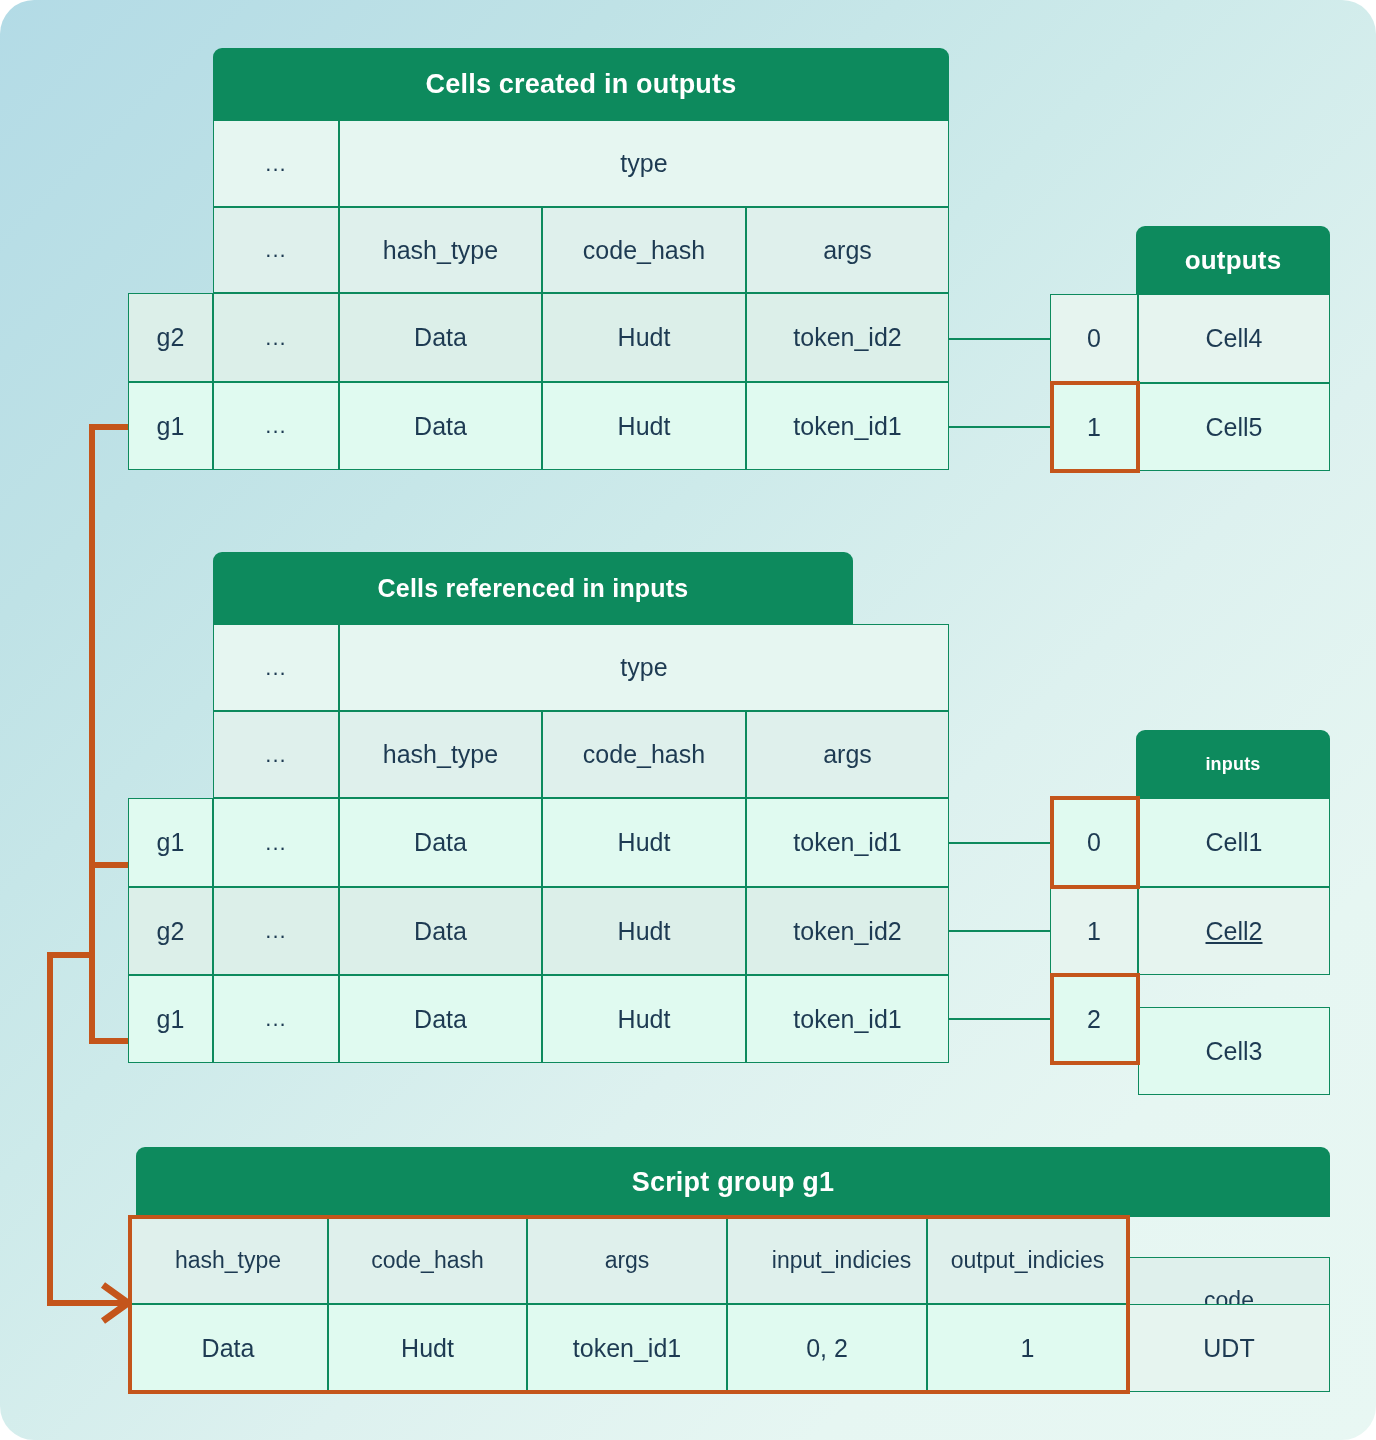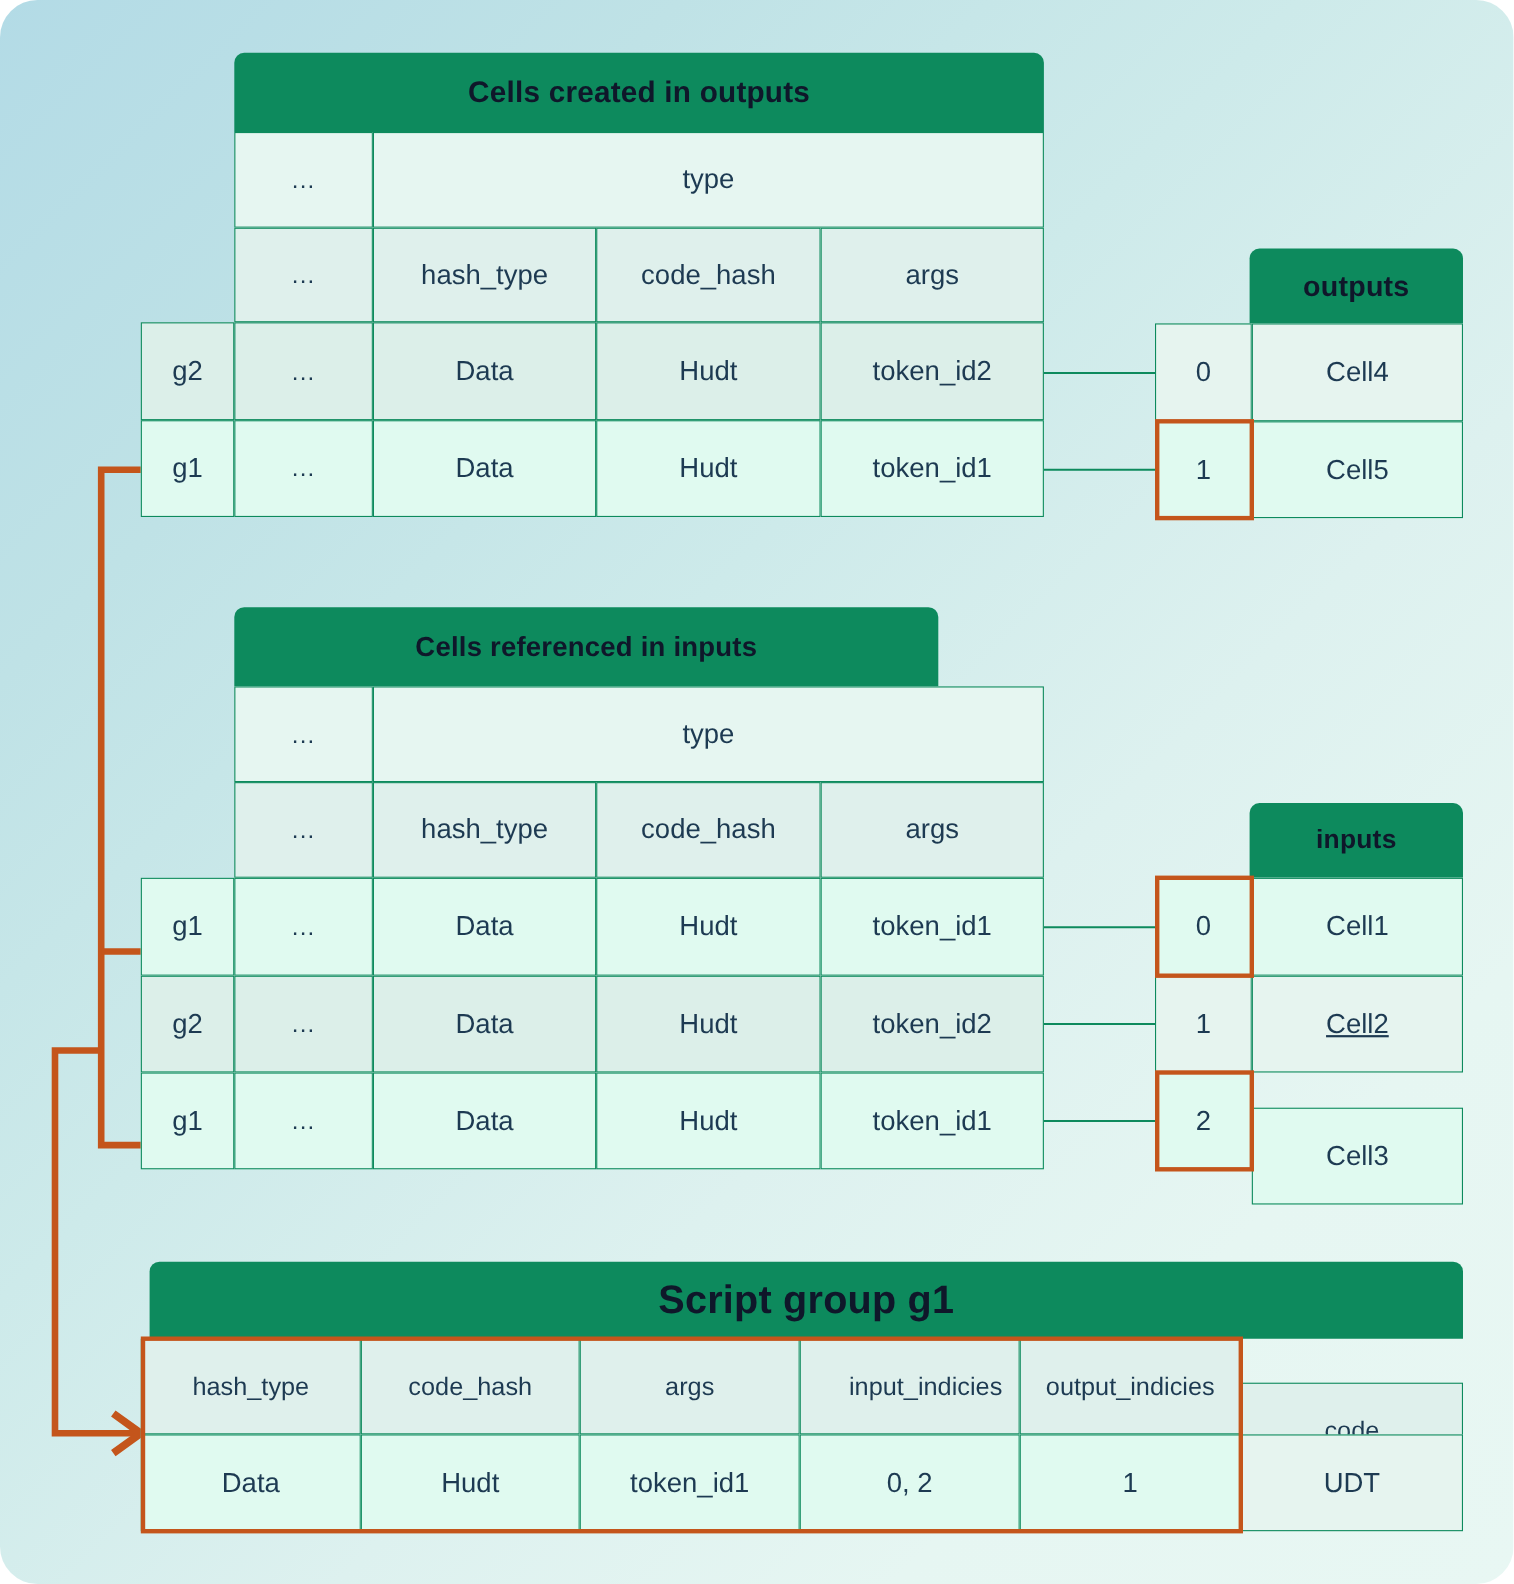--- a/index.html
+++ b/index.html
@@ -11,21 +11,21 @@
   #canvas{
     position:relative;
     width:1376px;height:1440px;
     overflow:hidden;
     border-radius:34px;
     background:linear-gradient(135deg,#b3dbe6 0%,#bfe2e6 22%,#cdeaea 42%,#ddf1ef 62%,#e6f6f2 80%,#e8f7f3 100%);
   }
   
   .tbl{position:absolute;}
   .thead{
-    background:#0d8a5d;color:#0f172a;
+    background:#0d8a5d;color:#ffffff;
     font-weight:bold;
     display:flex;align-items:center;justify-content:center;
     border-radius:9px 9px 0 0;
     letter-spacing:.2px;
   }
   .cell{
     position:absolute;
     box-sizing:border-box;
     border:1.6px solid #0d8a5d;
     display:flex;align-items:center;justify-content:center;
@@ -133,37 +133,37 @@
     <div class="cell shadeB" style="left:746px;top:887px;width:203px;height:88px;">token_id2</div>
 
     <div class="cell shadeA" style="left:128px;top:975px;width:85px;height:88px;">g1</div>
     <div class="cell shadeA ell" style="left:213px;top:975px;width:126px;height:88px;">...</div>
     <div class="cell shadeA" style="left:339px;top:975px;width:203px;height:88px;">Data</div>
     <div class="cell shadeA" style="left:542px;top:975px;width:204px;height:88px;">Hudt</div>
     <div class="cell shadeA" style="left:746px;top:975px;width:203px;height:88px;">token_id1</div>
   </div>
 
   <div class="tbl">
-    <div class="thead" style="position:absolute;left:1136px;top:730px;width:194px;height:68px;font-size:24px;">inputs</div>
+    <div class="thead" style="position:absolute;left:1136px;top:730px;width:194px;height:68px;font-size:18px;">inputs</div>
 
     <div class="cell shadeA" style="left:1050px;top:798px;width:88px;height:89px;">0</div>
     <div class="cell shadeA" style="left:1138px;top:798px;width:192px;height:89px;">Cell1</div>
 
     <div class="cell shadeC" style="left:1050px;top:887px;width:88px;height:88px;">1</div>
     <div class="cell shadeC" style="left:1138px;top:887px;width:192px;height:88px;text-decoration:underline;">Cell2</div>
 
     <div class="cell shadeA" style="left:1050px;top:975px;width:88px;height:88px;">2</div>
     <div class="cell shadeA" style="left:1138px;top:975px;width:192px;height:88px;margin-top:32px;">Cell3</div>
 
     <div class="ohl" style="left:1050px;top:796px;width:90px;height:93px;"></div>
     <div class="ohl" style="left:1050px;top:973px;width:90px;height:92px;"></div>
   </div>
 
   <div class="tbl">
-    <div class="thead" style="position:absolute;left:136px;top:1147px;width:1194px;height:70px;font-size:36px;">Script group g1</div>
+    <div class="thead" style="position:absolute;left:136px;top:1147px;width:1194px;height:70px;font-size:27px;">Script group g1</div>
 
     <div class="cell hdr small" style="left:128px;top:1217px;width:200px;height:87px;">hash_type</div>
     <div class="cell hdr small" style="left:328px;top:1217px;width:199px;height:87px;">code_hash</div>
     <div class="cell hdr small" style="left:527px;top:1217px;width:200px;height:87px;">args</div>
     <div class="cell hdr small" style="left:727px;top:1217px;width:200px;height:87px;padding-left:29px;">input_indicies</div>
     <div class="cell hdr small" style="left:927px;top:1217px;width:201px;height:87px;">output_indicies</div>
     <div class="cell hdr small" style="left:1128px;top:1257px;width:202px;height:87px;">code</div>
 
     <div class="cell shadeA" style="left:128px;top:1304px;width:200px;height:88px;">Data</div>
     <div class="cell shadeA" style="left:328px;top:1304px;width:199px;height:88px;">Hudt</div>

